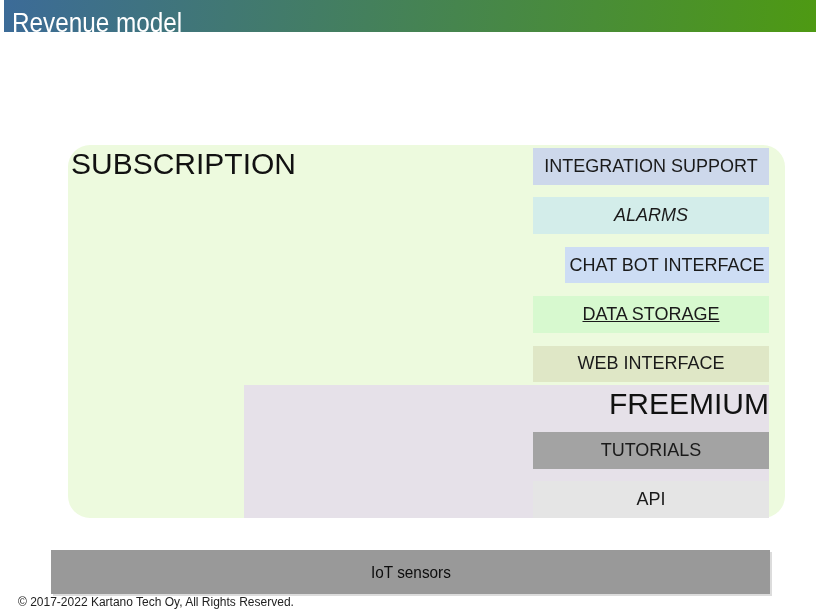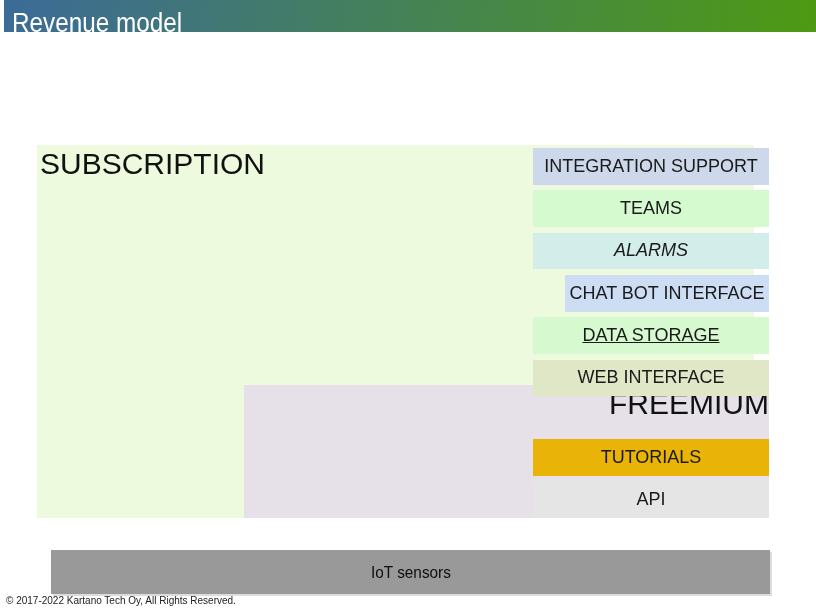--- a/index.html
+++ b/index.html
@@ -31,22 +31,22 @@
     color: #ffffff;
     white-space: nowrap;
     transform: scaleX(0.9);
     transform-origin: 0 50%;
   }
   
   .area {
     position: absolute;
   }
   .area-subscription {
-    left: 37px; top: 145px;
-    width: 717px; height: 373px;
+    left: 68px; top: 145px;
+    width: 717px; height: 373px; border-radius: 22px;
   }
   .area-freemium {
     left: 244px; top: 385px;
     width: 525px; height: 133px;
   }
   .area-label {
     display: block;
     padding: 2px 0 0 3px;
     font-size: 30px;
     line-height: 1.1;
@@ -84,22 +84,22 @@
   .base-bar-label {
     font-size: 16.5px;
     color: #0d0d0d;
     transform: scaleX(0.93);
     transform-origin: 50% 50%;
     white-space: nowrap;
   }
   
   .copyright {
     position: absolute;
-    left: 6px; top: 595px;
-    font-size: 10px;
+    left: 18px; top: 595px;
+    font-size: 12px;
     color: #222222;
     white-space: nowrap;
   }
 </style>
 </head>
 <body>
 
 <div class="slide">
 
   <div class="header" style="background: linear-gradient(97deg, rgb(60, 107, 152) 0%, rgb(78, 154, 18) 100%);">
@@ -109,26 +109,25 @@
   <div class="area area-subscription" style="background-color: rgb(237, 250, 222);">
     <span class="area-label">SUBSCRIPTION</span>
   </div>
 
   <div class="area area-freemium" style="background-color: rgb(230, 225, 233); text-align: right;">
     <span class="area-label">FREEMIUM</span>
   </div>
 
   <div class="features" id="features">
       <div class="feature-box" style="background-color: rgb(205, 216, 235);">INTEGRATION SUPPORT</div>
-      <div class="feature-box" style="background-color: rgb(213, 250, 208);">TEAMS</div>
       <div class="feature-box" style="background-color: rgb(211, 237, 234); font-style: italic;">ALARMS</div>
       <div class="feature-box" style="background-color: rgb(205, 221, 244); margin-left: 32px;">CHAT BOT INTERFACE</div>
       <div class="feature-box" style="background-color: rgb(215, 249, 207); text-decoration: underline;">DATA STORAGE</div>
       <div class="feature-box" style="background-color: rgb(223, 231, 198);">WEB INTERFACE</div>
-      <div class="feature-box" style="background-color: #eab308; margin-top: 37px;">TUTORIALS</div>
+      <div class="feature-box" style="background-color: #a3a3a3; margin-top: 37px;">TUTORIALS</div>
       <div class="feature-box" style="background-color: #e5e5e5;">API</div>
     </div>
 
   <div class="base-bar" style="background-color: rgb(153, 153, 153);">
     <span class="base-bar-label">IoT sensors</span>
   </div>
 
   <div class="copyright">© 2017-2022 Kartano Tech Oy, All Rights Reserved.</div>
 
 </div>

